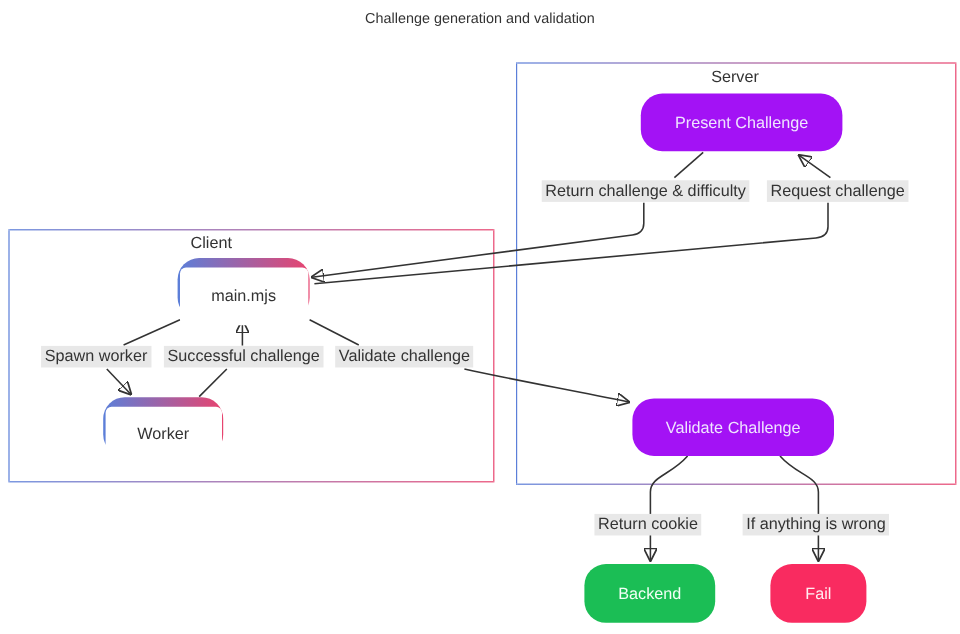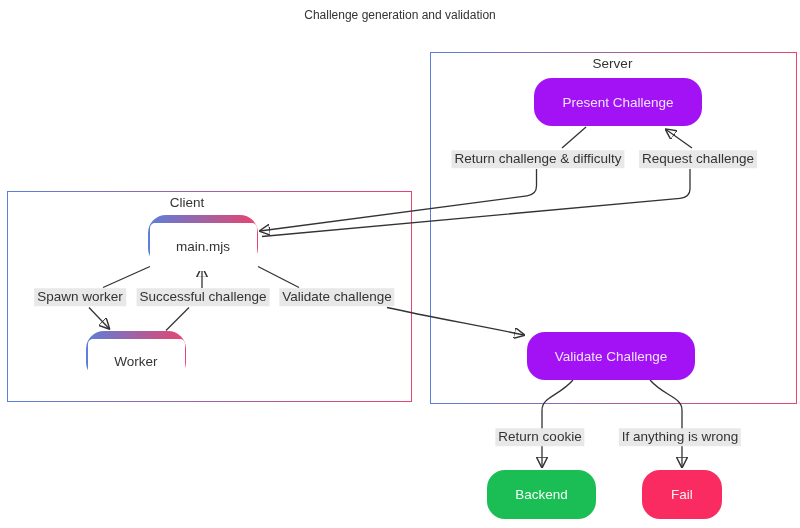--- a/index.html
+++ b/index.html
@@ -49,21 +49,21 @@
 <body>
 
 <div class="canvas">
 
   <div class="diagram-title">Challenge generation and validation</div>
 
   <div class="container-box" style="left:430px; top:52px; width:365px; height:350px;"></div>
   <div class="cluster-label" style="left:430px; top:56px; width:365px;">Server</div>
 
   <div class="container-box" style="left:7px; top:191px; width:403px; height:209px;"></div>
-  <div class="cluster-label" style="left:22px; top:195px; width:330px;">Client</div>
+  <div class="cluster-label" style="left:11px; top:195px; width:330px;">Client</div>
 
   <svg class="edges" width="800" height="528" viewBox="0 0 800 528">
     <defs>
       <marker id="arrow" viewBox="0 0 10 10" refX="9" refY="5" markerWidth="8.5" markerHeight="8.5" orient="auto">
         <path d="M0,0 L10,5 L0,10 z" fill="#333" stroke="none"></path>
       </marker>
     </defs>
 
     <path d="M 586,127 L 562,148"></path>
     <path d="M 536.5,169 L 536.5,186 Q 536.5,194.5 527,195.8 L 260,231" marker-end="url(#arrow)"></path>

